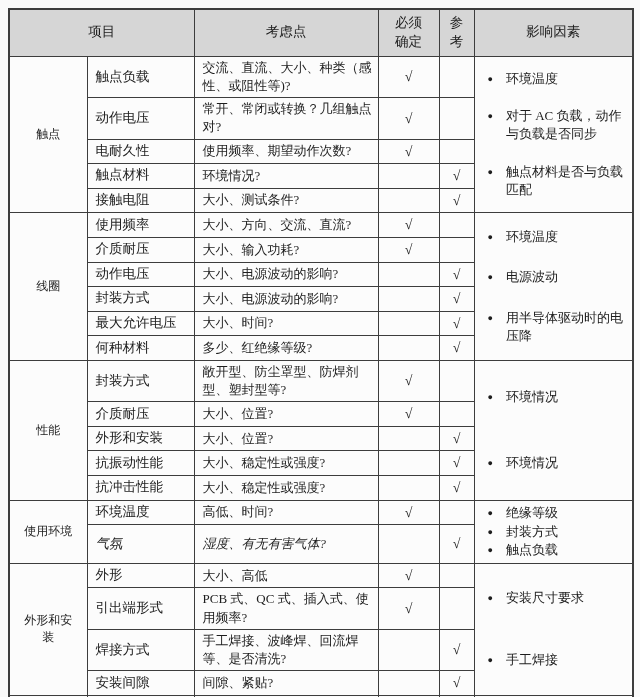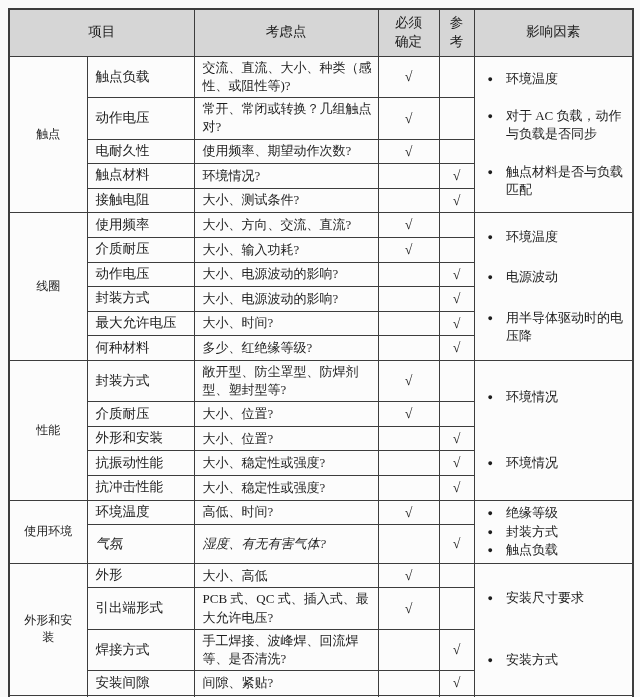--- a/index.html
+++ b/index.html
@@ -250,28 +250,28 @@
           <td class="mark"><span>√</span></td>
           <td class="mark"></td>
           <td class="factors" rowspan="4">
             <div class="factors-inner">
               <div class="factor">
                 <span class="bullet">●</span>
                 <span class="ftext">安装尺寸要求</span>
               </div>
               <div class="factor">
                 <span class="bullet">●</span>
-                <span class="ftext">安装方式</span>
+                <span class="ftext">手工焊接</span>
               </div>
             </div>
           </td>
         </tr>
         <tr>
           <td class="item">引出端形式</td>
-          <td class="cons">PCB 式、QC 式、插入式、最大允许电压?</td>
+          <td class="cons">PCB 式、QC 式、插入式、使用频率?</td>
           <td class="mark"><span>√</span></td>
           <td class="mark"></td>
         </tr>
         <tr>
           <td class="item">焊接方式</td>
           <td class="cons">手工焊接、波峰焊、回流焊等、是否清洗?</td>
           <td class="mark"></td>
           <td class="mark"><span>√</span></td>
         </tr>
         <tr>

